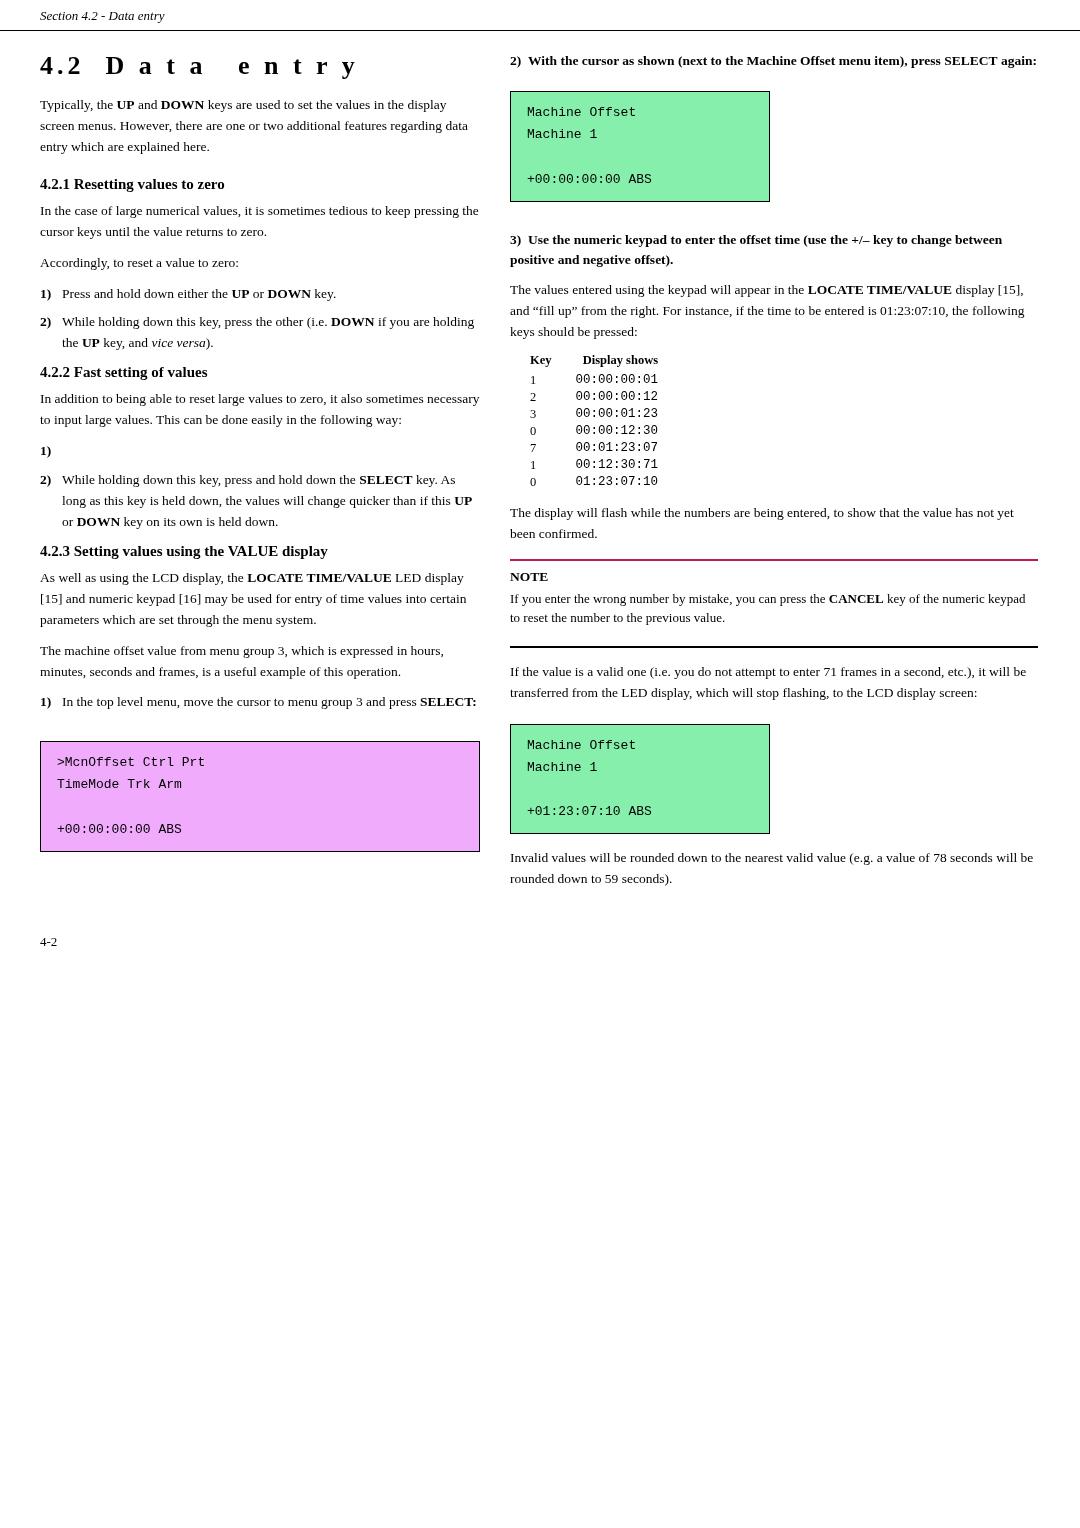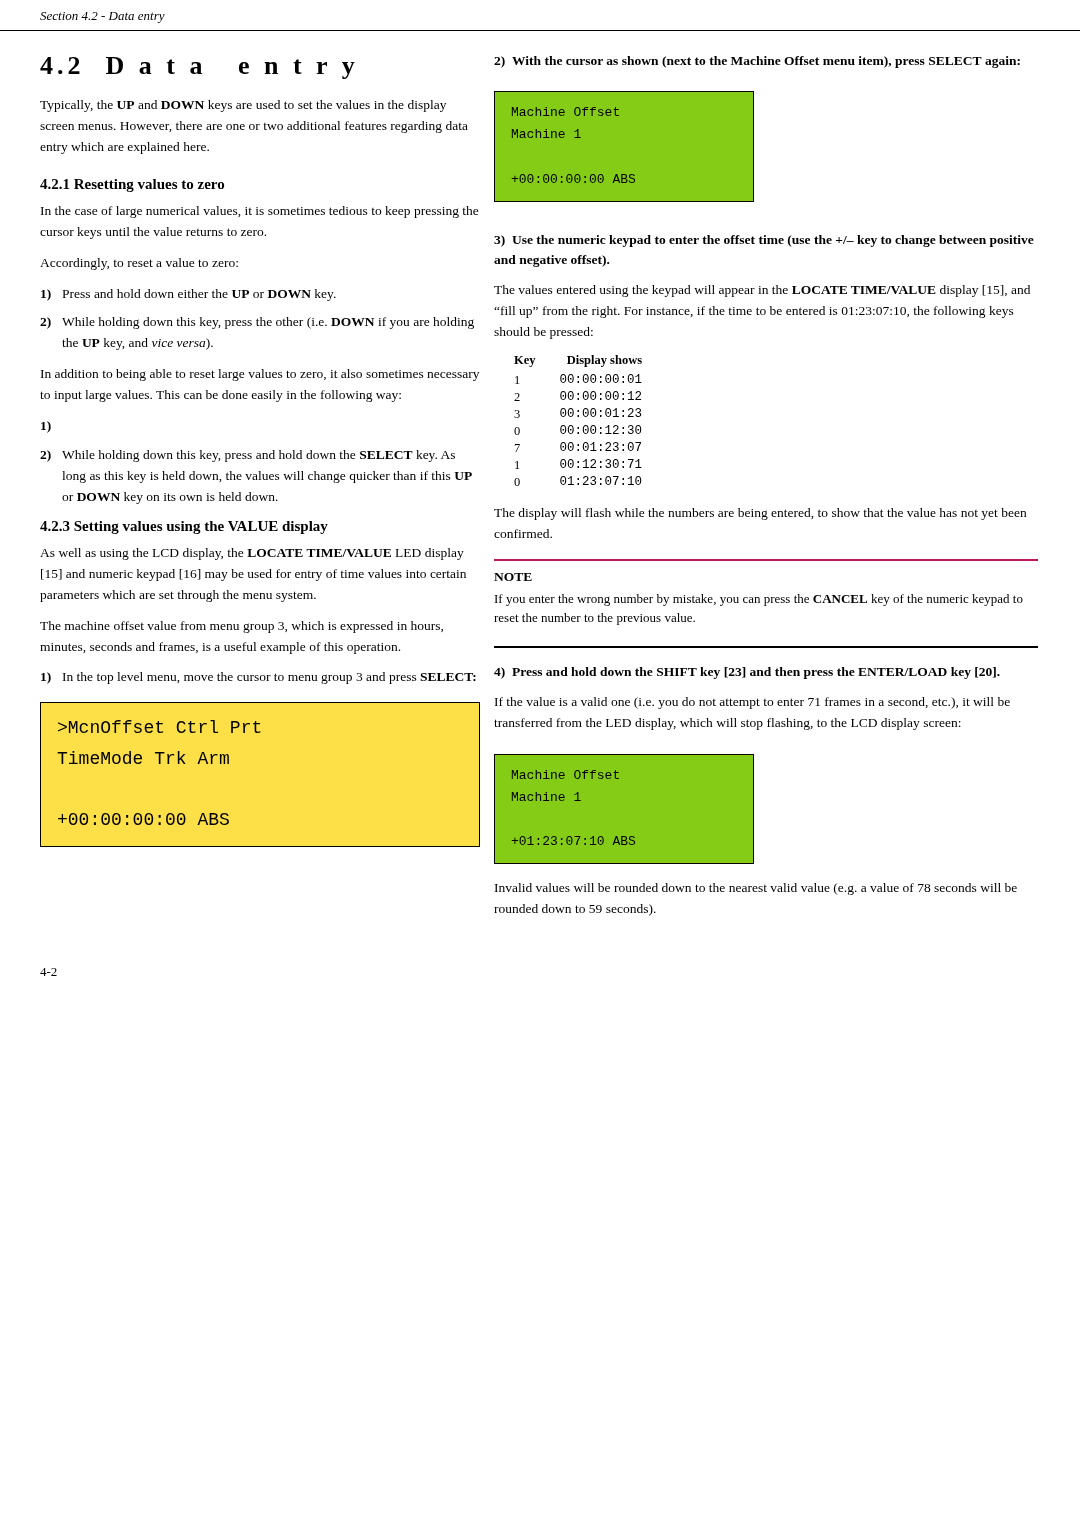--- a/index.html
+++ b/index.html
@@ -21,21 +21,21 @@
     }
 
     .page-header-title {
       font-size: 13px;
       font-style: italic;
     }
 
     .page-content {
       display: flex;
       padding: 20px 42px 20px 40px;
-      gap: 14px;
+      gap: 30px;
     }
 
     .left-col {
       width: 440px;
       flex-shrink: 0;
     }
 
     .right-col {
       flex: 1;
     }
@@ -84,33 +84,33 @@
       font-weight: bold;
       min-width: 14px;
     }
 
     .lcd-box {
       font-family: 'Courier New', Courier, monospace;
       font-size: 13px;
       border: 1.5px solid #000;
       padding: 10px 16px;
       margin: 10px 0 14px 0;
-      background: #84cc16;
+      background: #86efac;
       line-height: 1.7;
       display: inline-block;
       min-width: 260px;
     }
 
     .lcd-box-full {
       font-family: 'Courier New', Courier, monospace;
-      font-size: 18px;
+      font-size: 13px;
       border: 1.5px solid #000;
       padding: 10px 16px;
-      margin: 14px 0 14px 0;
-      background: #fde047;
+      margin: 28px 0 14px 0;
+      background: #f0abfc;
       line-height: 1.7;
     }
 
     .note-box {
       border-top: 2px solid #be185d;
       border-bottom: 2px solid #000;
       padding: 8px 0 8px 0;
       margin: 14px 0;
     }
 
@@ -200,20 +200,21 @@
       <li>
         <span class="li-num">1)</span>
         <span>Press and hold down either the <strong>UP</strong> or <strong>DOWN</strong> key.</span>
       </li>
       <li>
         <span class="li-num">2)</span>
         <span>While holding down this key, press the other (i.e. <strong>DOWN</strong> if you are holding the <strong>UP</strong> key, and <em>vice versa</em>).</span>
       </li>
     </ol>
 
+    <h2 class="subsection-title">4.2.2  Fast setting of values</h2>
 
     <p>In addition to being able to reset large values to zero, it also sometimes necessary to input large values. This can be done easily in the following way:</p>
 
     <ol class="custom-list">
       <li>
         <span class="li-num">1)</span>
       </li>
       <li>
         <span class="li-num">2)</span>
         <span>While holding down this key, press and hold down the <strong>SELECT</strong> key. As long as this key is held down, the values will change quicker than if this <strong>UP</strong> or <strong>DOWN</strong> key on its own is held down.</span>
@@ -312,23 +313,20 @@
 
       <div class="note-box">
         <div class="note-label">NOTE</div>
         <p class="note-text">
           If you enter the wrong number by mistake, you can press the <strong>CANCEL</strong> key of the numeric keypad to reset the number to the previous value.
         </p>
       </div>
     </div>
 
     <div class="right-step">
-      <p class="right-step-header">
-        <span class="step-num">4)</span>&nbsp;&nbsp;<strong>Press and hold down the <span style="font-weight:bold">SHIFT</span> key [23] and then press the <span style="font-weight:bold">ENTER/LOAD</span> key [20].</strong>
-      </p>
 
       <p>If the value is a valid one (i.e. you do not attempt to enter 71 frames in a second, etc.), it will be transferred from the LED display, which will stop flashing, to the LCD display screen:</p>
 
       <div class="lcd-box">
         <div>Machine  Offset</div>
         <div>      Machine  1</div>
         <div>&nbsp;</div>
         <div>+01:23:07:10      ABS</div>
       </div>
 

